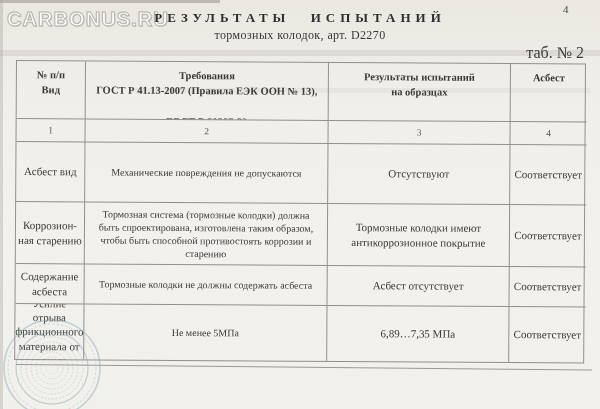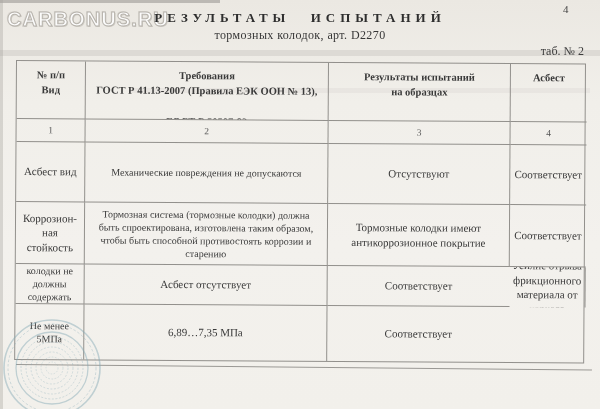--- a/index.html
+++ b/index.html
@@ -27,21 +27,21 @@
   }
   .page-num{position:absolute;left:563px;top:3px;font-size:11px;color:#444;}
   .doc-title{
     position:absolute;left:0;top:10px;width:600px;text-align:center;
     font-size:13px;font-weight:bold;letter-spacing:5px;word-spacing:12px;color:#2e2e2e;
   }
   .doc-subtitle{
     position:absolute;left:0;top:28px;width:600px;text-align:center;
     font-size:12px;letter-spacing:.4px;color:#363636;
   }
-  .tab-note{position:absolute;right:16px;top:44px;font-size:12px;color:#3d3d3d;}
+  .tab-note{position:absolute;right:16px;top:44px;font-size:16px;color:#3d3d3d;}
 
   .tbl{
     position:absolute;left:16px;top:60px;width:570px;
     transform:rotate(.35deg);transform-origin:0 0;
     display:grid;
     grid-template-columns:69px 243px 182px 76px;
     grid-template-rows:58px 23px 60px 62px 40px 55px;
     border:1px solid #92908c;
     background:transparent;
     box-sizing:border-box;
@@ -98,29 +98,31 @@
   <div class="cell num">2</div>
   <div class="cell num">3</div>
   <div class="cell num last-col">4</div>
 
   <div class="cell">Асбест вид</div>
   <div class="cell req">Механические повреждения не допускаются</div>
   <div class="cell">Отсутствуют</div>
   <div class="cell last-col">Соответствует</div>
 
   <div class="cell">Коррозион-
-ная стойкость</div>
+ная старению</div>
   <div class="cell req">Тормозная система (тормозные колодки) должна
 быть спроектирована, изготовлена таким образом,
 чтобы быть способной противостоять коррозии и
 старению</div>
   <div class="cell">Тормозные колодки имеют
 антикоррозионное покрытие</div>
   <div class="cell last-col">Соответствует</div>
 
+  <div class="cell">Содержание
+асбеста</div>
   <div class="cell req">Тормозные колодки не должны содержать асбеста</div>
   <div class="cell">Асбест отсутствует</div>
   <div class="cell last-col">Соответствует</div>
 
   <div class="cell last-row">Усилие отрыва
 фрикционного
 материала от
 каркаса</div>
   <div class="cell req last-row">Не менее 5МПа</div>
   <div class="cell last-row">6,89…7,35 МПа</div>

